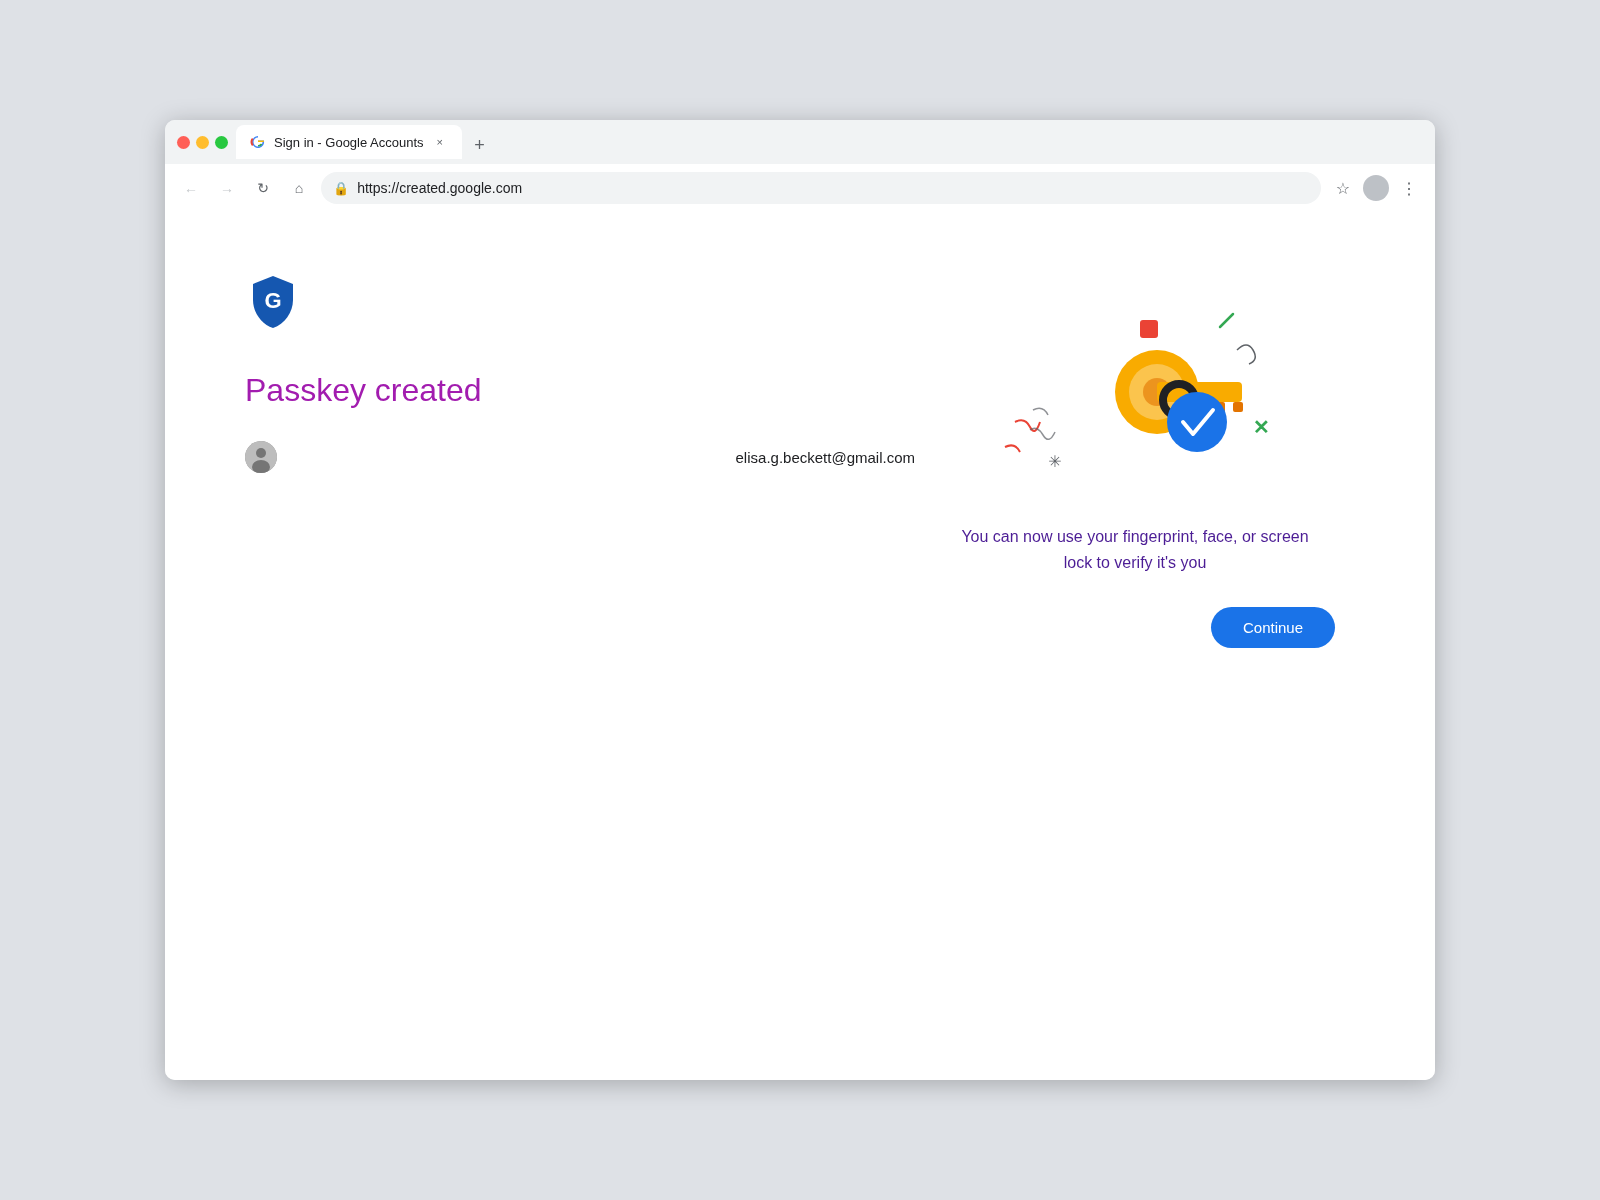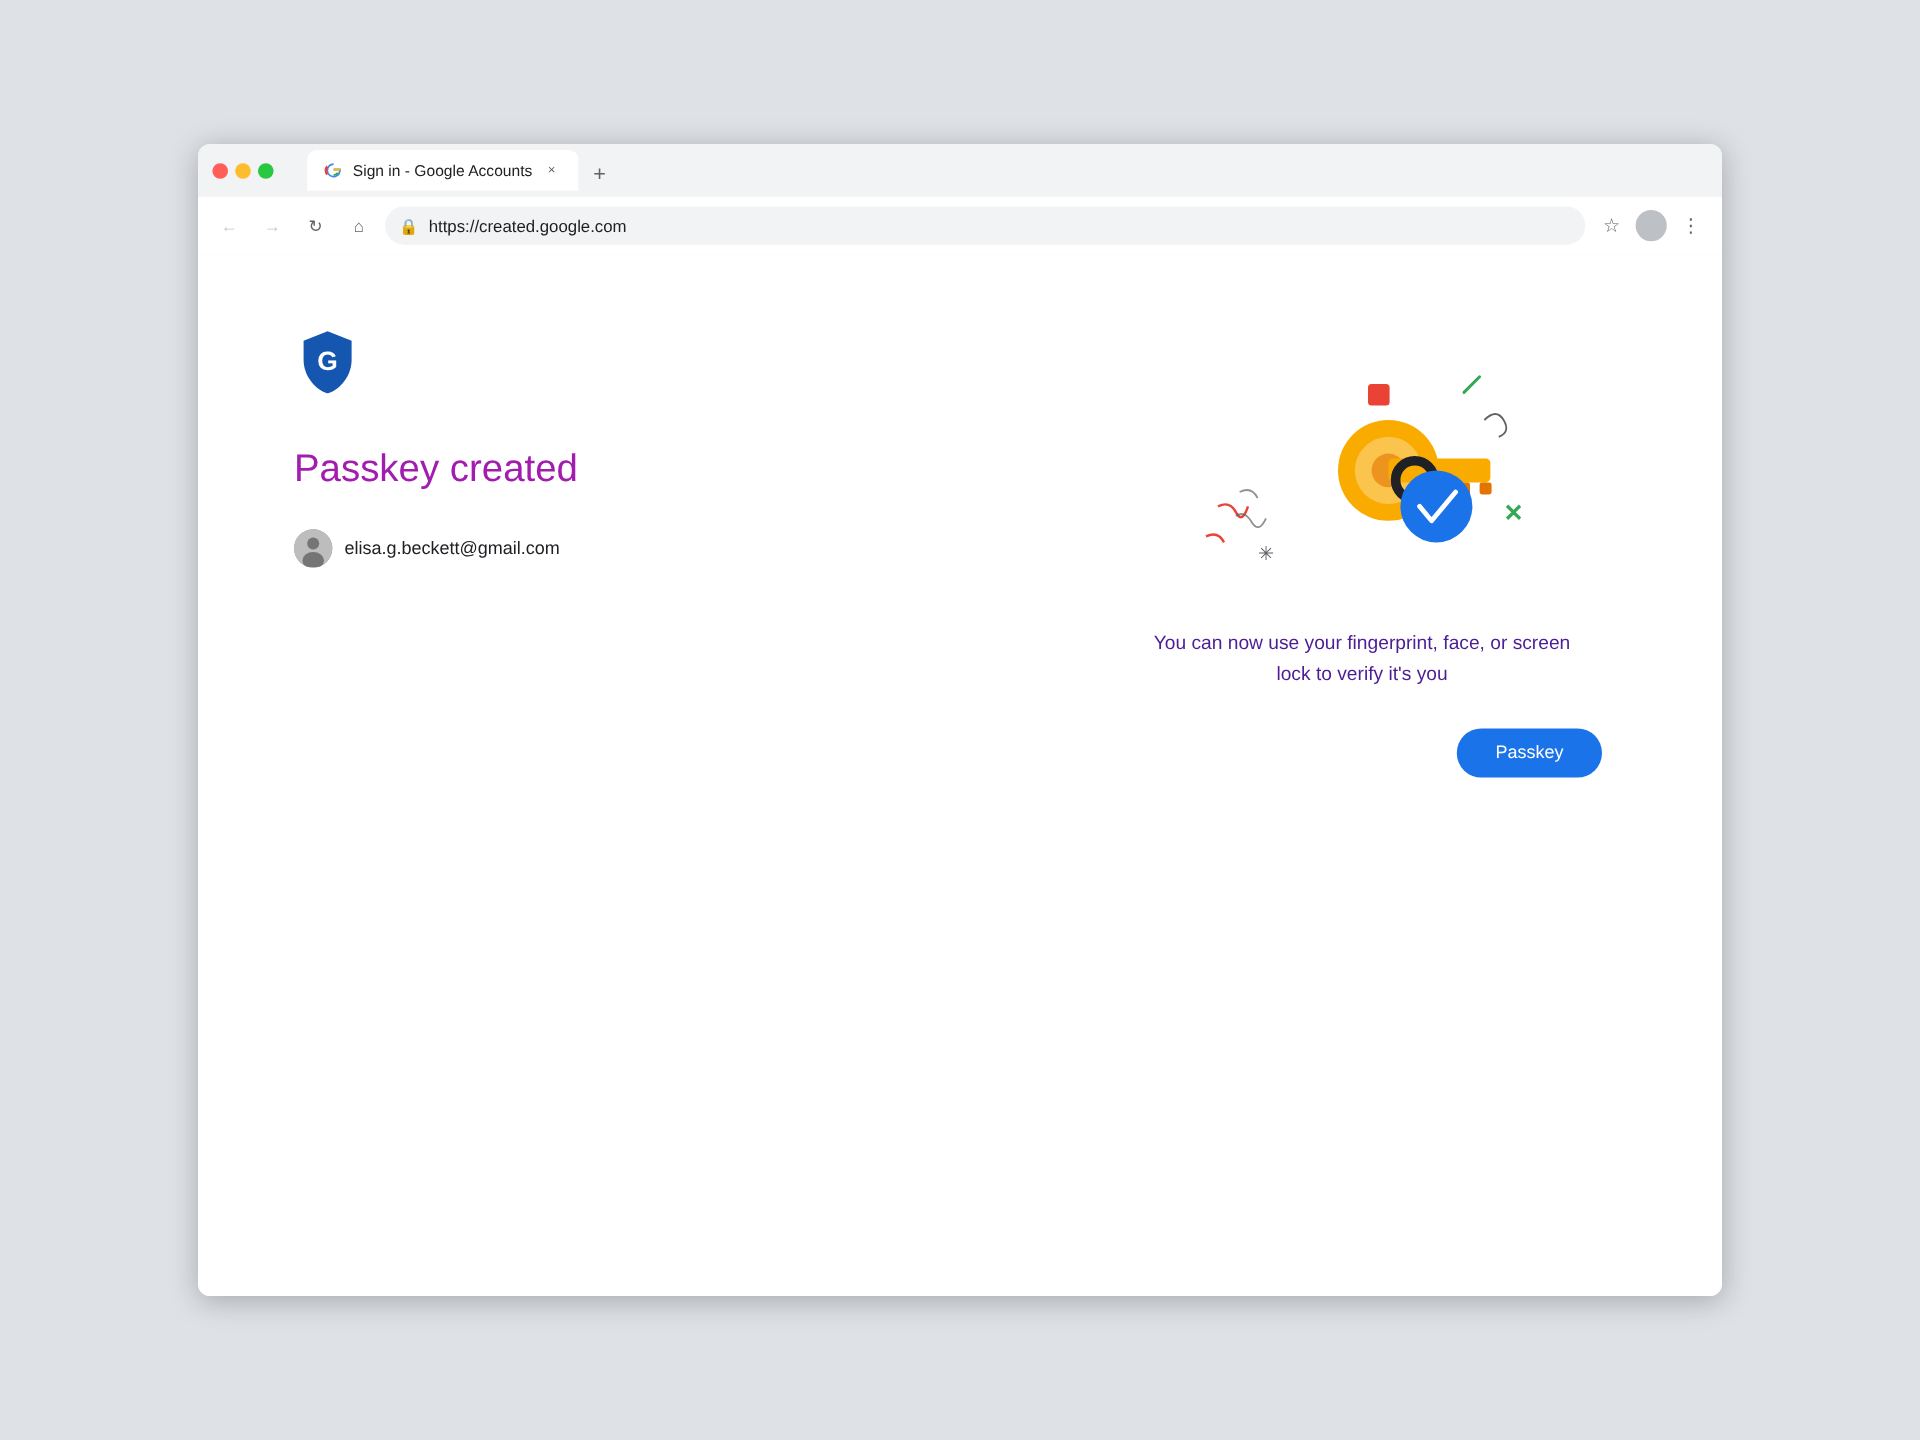--- a/index.html
+++ b/index.html
@@ -25,21 +25,21 @@
       flex-direction: column;
     }
 
     
     .title-bar {
       background: #f1f3f4;
       height: 44px;
       display: flex;
       align-items: center;
       padding: 0 12px;
-      gap: 20px;
+      gap: 0;
       flex-shrink: 0;
     }
 
     .traffic-lights {
       display: flex;
       gap: 6px;
       margin-right: 8px;
     }
 
     .traffic-light {
@@ -208,20 +208,21 @@
       font-weight: 400;
       color: #a21caf;
       margin-top: 16px;
     }
 
     .user-row {
       display: flex;
       align-items: center;
       gap: 10px;
       margin-top: 4px;
+      justify-content: space-between;
     }
 
     .user-avatar {
       width: 32px;
       height: 32px;
       border-radius: 50%;
       background: #9e9e9e;
       overflow: hidden;
       flex-shrink: 0;
       display: flex;
@@ -379,17 +380,17 @@
           <circle cx="222" cy="130" r="30" fill="#1a73e8"></circle>
           <path d="M208 130 L218 142 L238 118" stroke="white" stroke-width="4" fill="none" stroke-linecap="round" stroke-linejoin="round"></path>
 
           <path d="M58 118 Q68 113 73 123" stroke="#5f6368" stroke-width="1.5" fill="none" opacity="0.7"></path>
           <path d="M55 138 Q62 133 68 143 Q74 153 80 140" stroke="#5f6368" stroke-width="1.5" fill="none" opacity="0.7"></path>
         </svg>
       </div>
 
       <p class="description-text">You can now use your fingerprint, face, or screen lock to verify it's you</p>
 
-      <button class="continue-btn">Passkey</button>
+      <button class="continue-btn">Continue</button>
     </div>
 
   </div>
 </div>
 
 </body></html>

